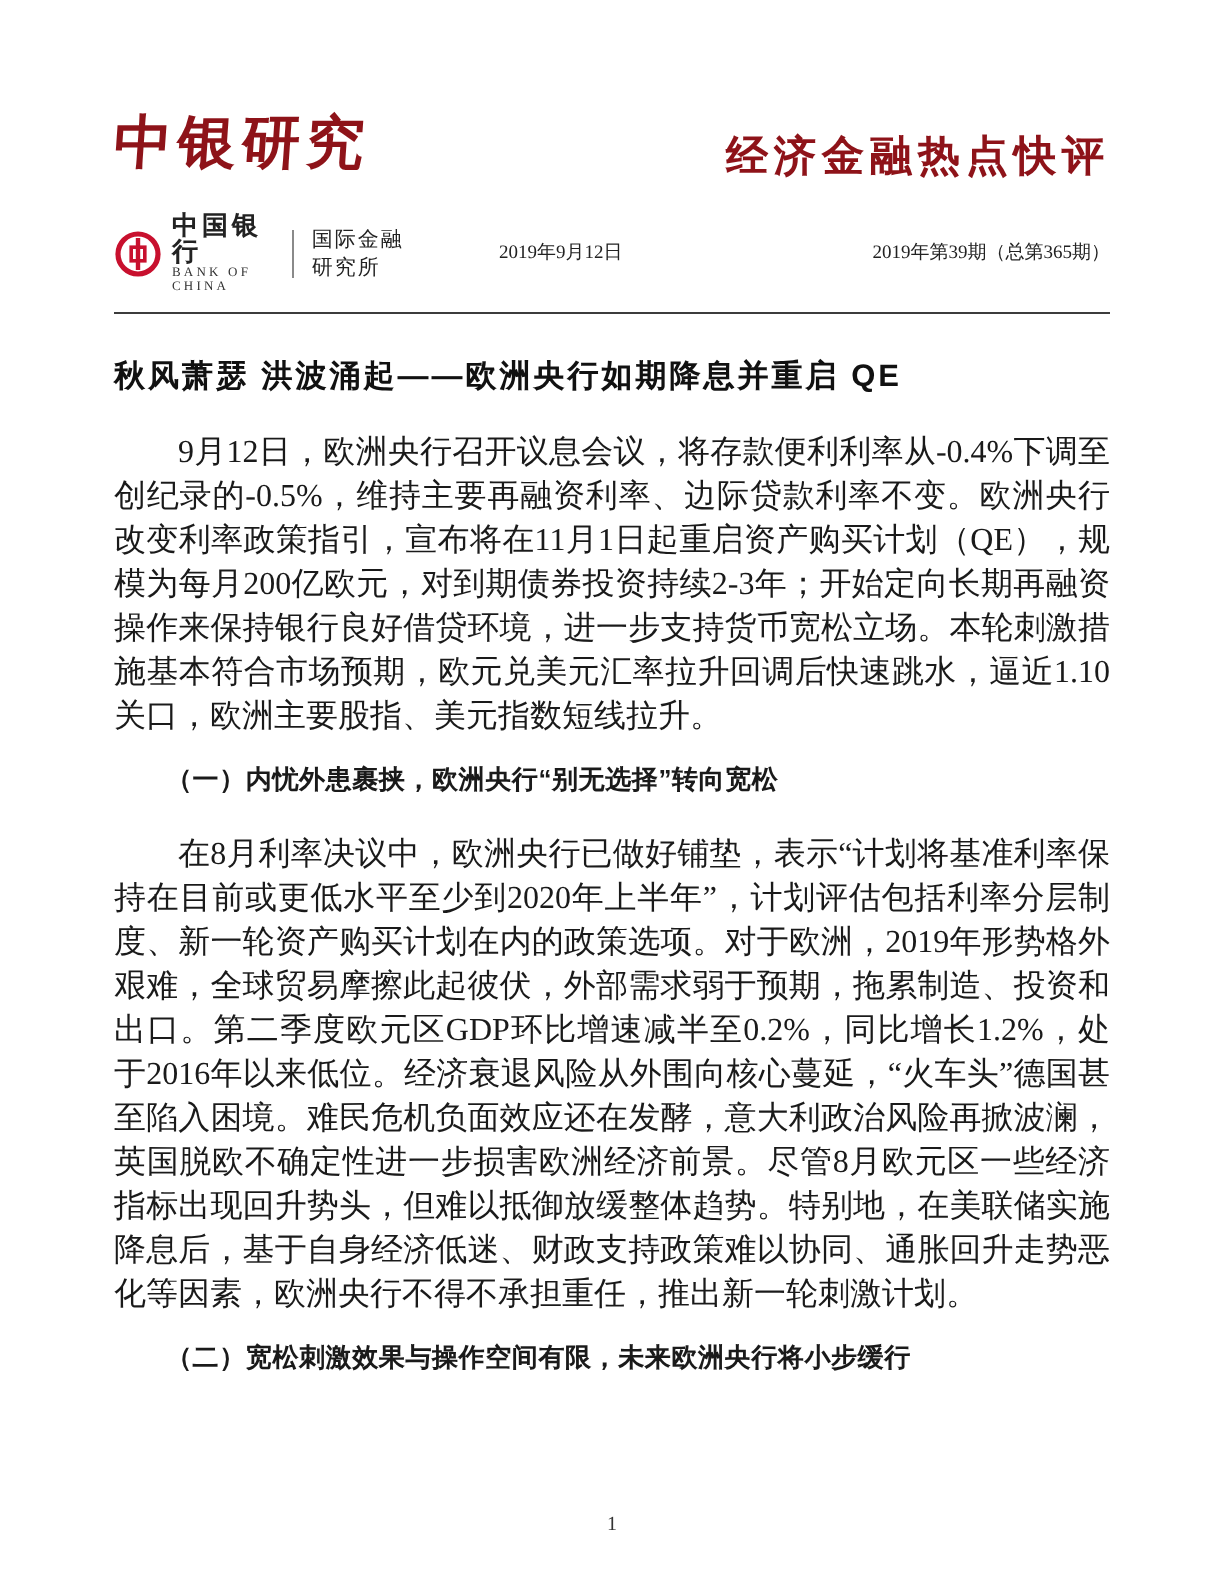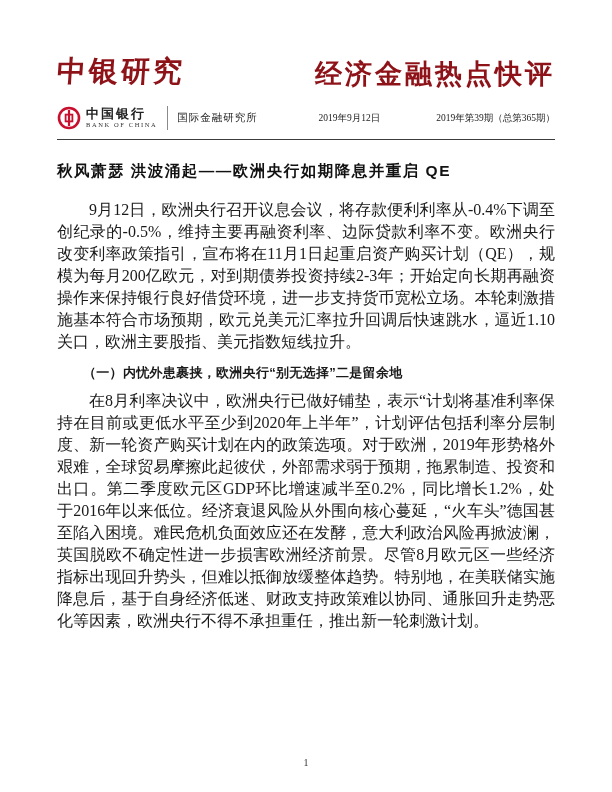--- a/index.html
+++ b/index.html
@@ -24,31 +24,32 @@
   }
   .brand {
     font-size: 29px;
     font-weight: bold;
     color: #8e1319;
     letter-spacing: 3px;
     font-family: "Liberation Serif", "DejaVu Serif", serif;
     transform: skewX(-4deg);
   }
   .pub-title {
-    font-size: 27px;
+    font-size: 21px;
     font-weight: bold;
     color: #8e1319;
     letter-spacing: 3px;
     white-space: nowrap;
   }
 
   .mast-bottom {
     margin-top: 14px;
     display: flex;
     align-items: center;
+    gap: 37px;
   }
   .logo-block { display: flex; align-items: center; }
   .emblem { width: 24px; height: 24px; flex: 0 0 auto; }
   .bank-names { margin-left: 5px; line-height: 1; }
   .bank-cn {
     font-size: 13px;
     font-weight: bold;
     letter-spacing: 2px;
     color: #222;
   }
@@ -68,21 +69,21 @@
     font-size: 10.5px;
     letter-spacing: 1px;
     color: #222;
   }
   .date-text, .issue-text {
     font-size: 9.5px;
     color: #222;
     white-space: nowrap;
   }
   .date-text { margin-left: auto; }
-  .issue-text { margin-left: 56px; }
+  .issue-text { margin-left: 88px; }
 
   .rule {
     border: none;
     border-top: 1.6px solid #3c3c3c;
     margin: 9px 0 0 0;
   }
 
   
   .article-title {
     margin: 21px 0 0 0;
@@ -93,21 +94,21 @@
     color: #111;
     font-family: "Liberation Sans", "DejaVu Sans", sans-serif;
   }
   .body-block {
     margin: 0;
     font-size: 16px;
     line-height: 22px;
     text-align: justify;
     text-indent: 2em;
   }
-  p.body-block { margin-top: 6px; }
+  p.body-block { margin-top: 16px; }
   p.body-block.first { margin-top: 17px; }
   h2.body-block {
     font-weight: bold;
     font-family: "Liberation Sans", "DejaVu Sans", sans-serif;
     margin: 9px 0 0 0;
     font-size: 13px;
     letter-spacing: 0.3px;
   }
 
   
@@ -150,21 +151,22 @@
       <span class="issue-text">2019年第39期（总第365期）</span>
     </div>
 
     <hr class="rule">
   </header>
 
   <h1 class="article-title">秋风萧瑟 洪波涌起——欧洲央行如期降息并重启 QE</h1>
 
   <main>
     <p class="body-block first">9月12日，欧洲央行召开议息会议，将存款便利利率从-0.4%下调至创纪录的-0.5%，维持主要再融资利率、边际贷款利率不变。欧洲央行改变利率政策指引，宣布将在11月1日起重启资产购买计划（QE），规模为每月200亿欧元，对到期债券投资持续2-3年；开始定向长期再融资操作来保持银行良好借贷环境，进一步支持货币宽松立场。本轮刺激措施基本符合市场预期，欧元兑美元汇率拉升回调后快速跳水，逼近1.10关口，欧洲主要股指、美元指数短线拉升。</p>
-    <h2 class="body-block">（一）内忧外患裹挟，欧洲央行“别无选择”二是留余地</h2>
+    <h2 class="body-block">（一）内忧外患裹挟，欧洲央行“别无选择”转向宽松</h2>
     <p class="body-block">在8月利率决议中，欧洲央行已做好铺垫，表示“计划将基准利率保持在目前或更低水平至少到2020年上半年”，计划评估包括利率分层制度、新一轮资产购买计划在内的政策选项。对于欧洲，2019年形势格外艰难，全球贸易摩擦此起彼伏，外部需求弱于预期，拖累制造、投资和出口。第二季度欧元区GDP环比增速减半至0.2%，同比增长1.2%，处于2016年以来低位。经济衰退风险从外围向核心蔓延，“火车头”德国甚至陷入困境。难民危机负面效应还在发酵，意大利政治风险再掀波澜，英国脱欧不确定性进一步损害欧洲经济前景。尽管8月欧元区一些经济指标出现回升势头，但难以抵御放缓整体趋势。特别地，在美联储实施降息后，基于自身经济低迷、财政支持政策难以协同、通胀回升走势恶化等因素，欧洲央行不得不承担重任，推出新一轮刺激计划。</p>
+    <h2 class="body-block">（二）宽松刺激效果与操作空间有限，未来欧洲央行将小步缓行</h2>
   </main>
 
   <footer class="page-footer">
     <span class="page-number">1</span>
   </footer>
 
 </div>
 
 </body></html>

